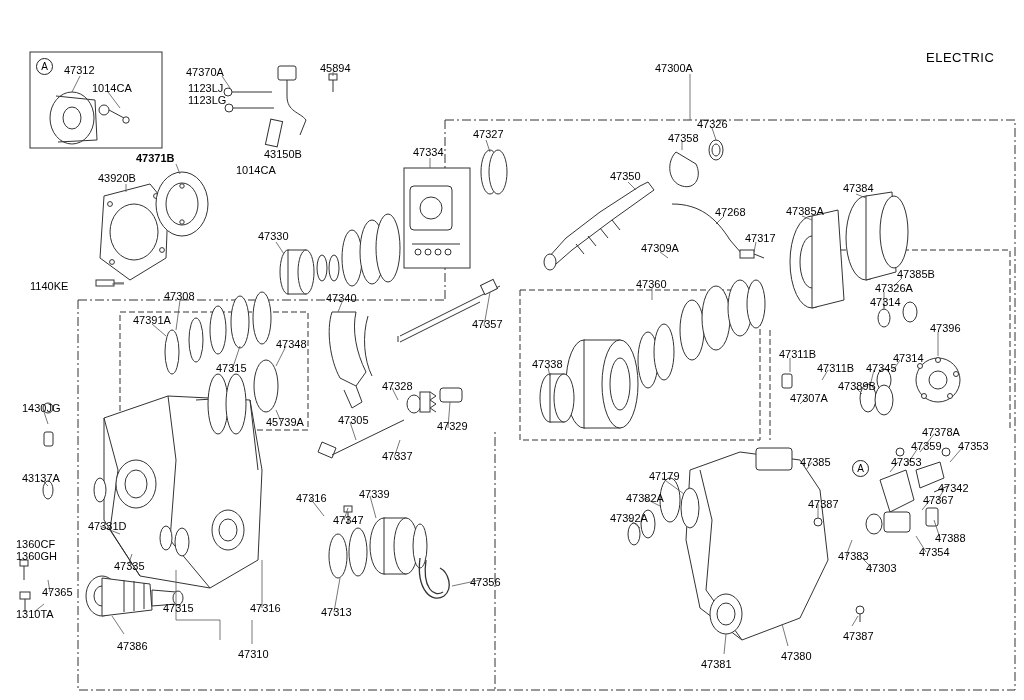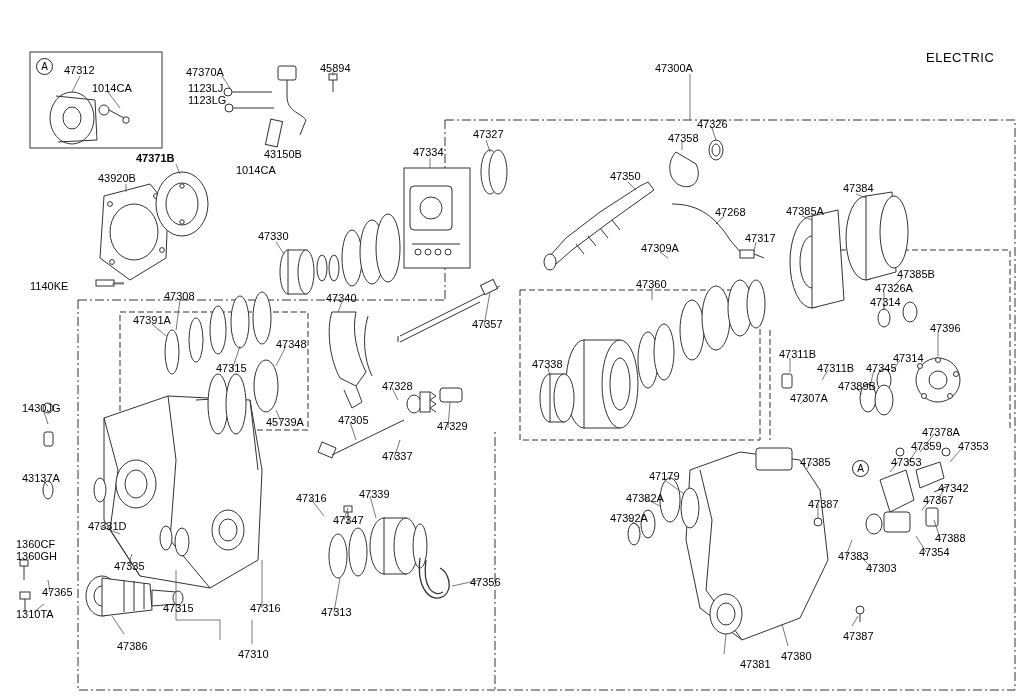--- a/index.html
+++ b/index.html
@@ -462,15 +462,15 @@
     <div class="lbl" style="left: 866px; top: 562px;">47303</div>
     <div class="lbl" style="left: 42px; top: 586px;">47365</div>
     <div class="lbl" style="left: 470px; top: 576px;">47356</div>
     <div class="lbl" style="left: 16px; top: 608px;">1310TA</div>
     <div class="lbl" style="left: 163px; top: 602px;">47315</div>
     <div class="lbl" style="left: 250px; top: 602px;">47316</div>
     <div class="lbl" style="left: 321px; top: 606px;">47313</div>
     <div class="lbl" style="left: 117px; top: 640px;">47386</div>
     <div class="lbl" style="left: 238px; top: 648px;">47310</div>
     <div class="lbl" style="left: 843px; top: 630px;">47387</div>
-    <div class="lbl" style="left: 740px; top: 658px;">47381</div>
+    <div class="lbl" style="left: 701px; top: 658px;">47381</div>
     <div class="lbl" style="left: 781px; top: 650px;">47380</div>
   </div>
 
 </body></html>

